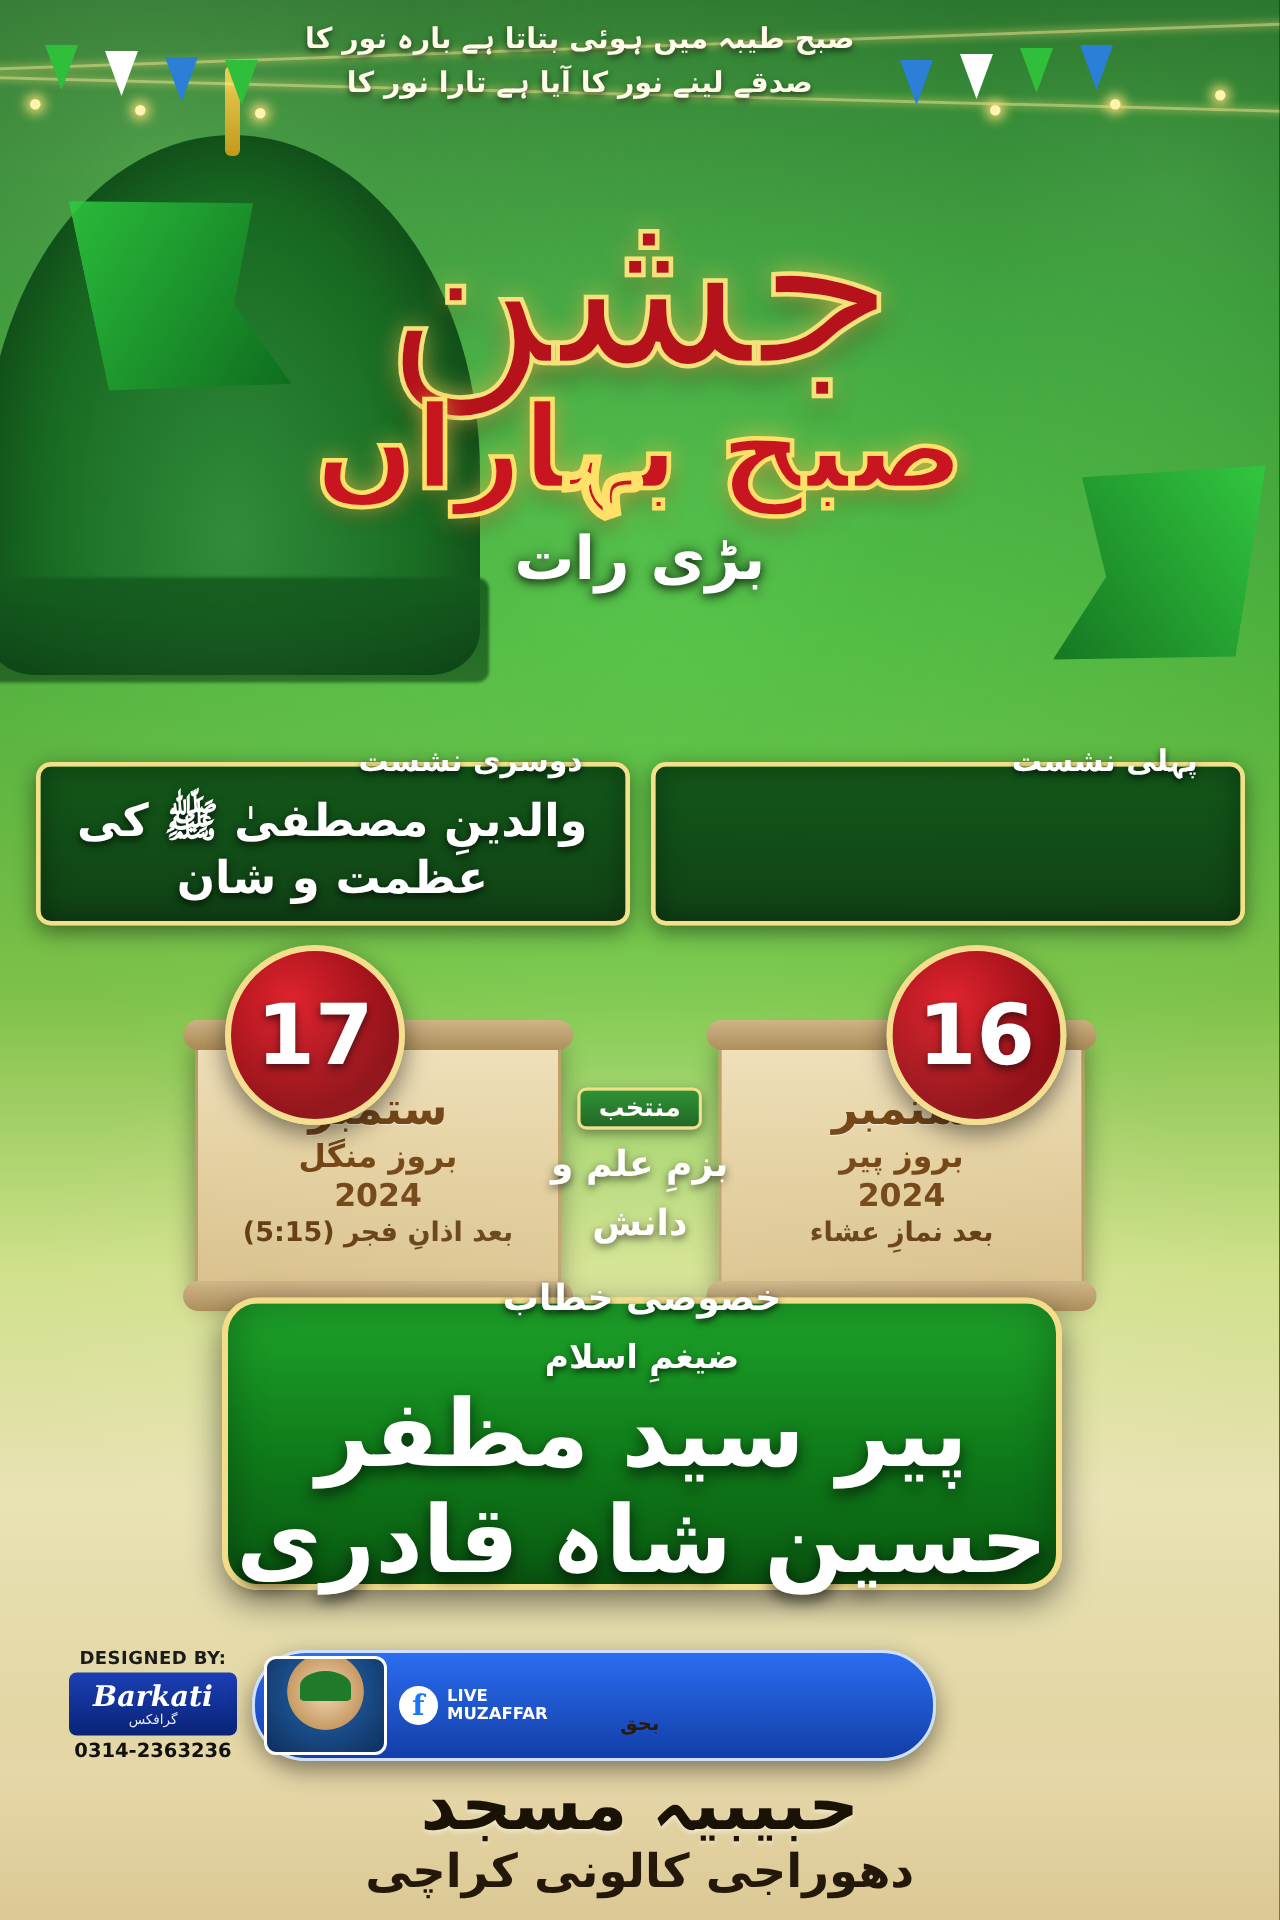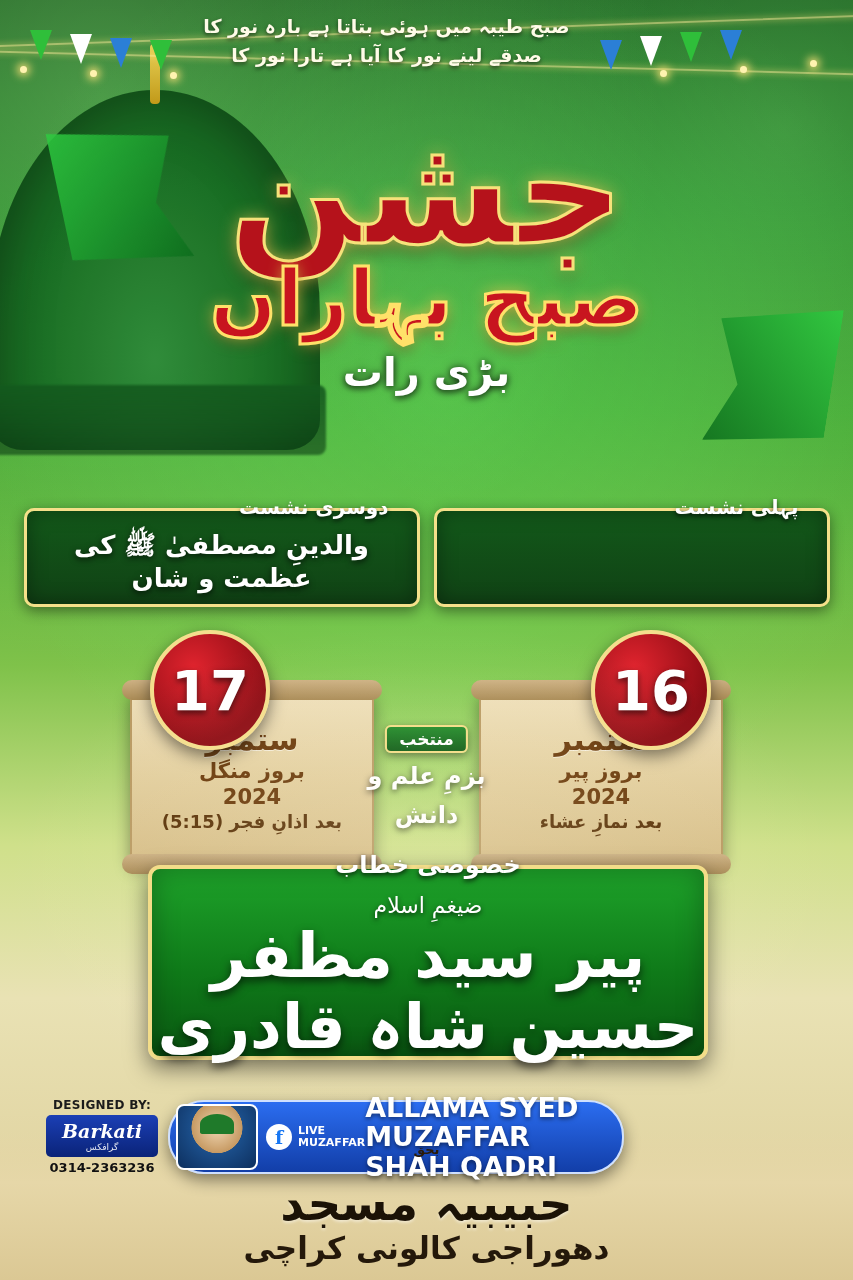--- a/index.html
+++ b/index.html
@@ -68,21 +68,21 @@
     text-align:center;color:#fffbe8;
     font-family:"DejaVu Sans", sans-serif;
     direction:rtl;
   }
   .couplet div{font-size:19px;line-height:1.55;text-shadow:0 2px 4px rgba(0,0,0,.6);font-weight:bold;}
   
   .title-wrap{
     position:absolute;top:120px;left:0;width:853px;text-align:center;direction:rtl;
   }
   .title-main{
-    font-size:150px;line-height:.95;font-weight:bold;color:#b5121b;
+    font-size:150px;line-height:.95;font-weight:normal;color:#b5121b;
     -webkit-text-stroke:3px #f6e27a;
     text-shadow:0 0 18px rgba(255,215,90,.75), 0 8px 18px rgba(0,0,0,.45);
     letter-spacing:-6px;
   }
   .title-sub{
     margin-top:-10px;font-size:78px;font-weight:bold;color:#c8151f;
     -webkit-text-stroke:3px #ffe169;
     text-shadow:0 0 16px rgba(255,210,80,.8),0 6px 14px rgba(0,0,0,.4);
   }
   .title-small{
@@ -99,21 +99,21 @@
     width:396px;min-height:86px;border:3px solid #f5e08a;border-radius:10px;
     background:linear-gradient(180deg,rgba(12,80,22,.92),rgba(8,55,16,.92));
     box-shadow:0 4px 14px rgba(0,0,0,.45), inset 0 0 20px rgba(0,0,0,.35);
     position:relative;padding:18px 10px 10px;box-sizing:border-box;text-align:center;
   }
   .session .cap{
     position:absolute;top:-16px;right:28px;color:#ffffff;font-size:20px;font-weight:bold;
     text-shadow:0 2px 4px rgba(0,0,0,.7);direction:rtl;
   }
   .session .txt{
-    color:#fff;font-size:26px;font-weight:bold;line-height:1.25;direction:rtl;
+    color:#fff;font-size:30px;font-weight:bold;line-height:1.25;direction:rtl;
     text-shadow:0 2px 6px rgba(0,0,0,.75);
   }
   
   .dates{
     position:absolute;top:630px;left:0;width:853px;height:230px;
   }
   .scroll{
     position:absolute;width:240px;height:170px;top:60px;
     background:linear-gradient(180deg,#efe0bb 0%,#e3cf9f 48%,#d6bd87 100%);
     border:2px solid #b99a63;border-radius:6px;
@@ -151,30 +151,30 @@
     display:inline-block;background:linear-gradient(180deg,#1f8a28,#0c5a14);
     border:2px solid #f3dc86;border-radius:6px;padding:2px 12px;font-size:17px;font-weight:bold;
     box-shadow:0 3px 8px rgba(0,0,0,.45);
   }
   .bazm .line{font-size:24px;font-weight:bold;margin-top:8px;line-height:1.3;
     text-shadow:0 2px 6px rgba(0,0,0,.7);}
   
   .speaker{
     position:absolute;top:865px;left:148px;width:560px;height:195px;
     background:linear-gradient(180deg,#1ea32a 0%,#0f7a19 55%,#0a5a12 100%);
-    border:4px solid #f3dd89;border-radius:12px;
+    border:4px solid #f3dd89;border-radius:24px;
     box-shadow:0 8px 22px rgba(0,0,0,.5), inset 0 0 28px rgba(0,0,0,.3);
     text-align:center;direction:rtl;padding-top:6px;box-sizing:border-box;
   }
   .speaker .khitab{
     position:absolute;top:-18px;left:50%;transform:translateX(-50%);
     color:#fff;font-size:24px;font-weight:bold;text-shadow:0 2px 5px rgba(0,0,0,.8);
     white-space:nowrap;
   }
-  .speaker .title-line{color:#ffffff;font-size:22px;font-weight:normal;margin-top:18px;
+  .speaker .title-line{color:#ffffff;font-size:22px;font-weight:bold;margin-top:18px;
     text-shadow:0 2px 5px rgba(0,0,0,.7);}
   .speaker .name{
     color:#ffffff;font-size:62px;font-weight:bold;line-height:1.15;margin-top:2px;
     text-shadow:0 4px 10px rgba(0,0,0,.65);
   }
   
   .designed{
     position:absolute;left:46px;top:1098px;width:112px;text-align:center;
   }
   .designed .lbl{font-size:12px;font-weight:bold;color:#1b1b1b;letter-spacing:.3px;}
@@ -330,24 +330,20 @@
     <div class="phone">0314-2363236</div>
   </div>
 
   <div class="livebar">
     <div class="avatar"></div>
     <div class="fb">f</div>
     <div class="livetxt">
       <div>LIVE</div>
       <div>MUZAFFAR</div>
     </div>
-    <div class="names">
-      <div>ALLAMA SYED</div>
-      <div>MUZAFFAR SHAH QADRI</div>
-    </div>
   </div>
 
   <div class="footer">
     <div class="logo">بحق</div>
     <div class="mosque">حبیبیہ مسجد</div>
     <div class="addr">دھوراجی کالونی کراچی</div>
   </div>
 
 </div>
 

